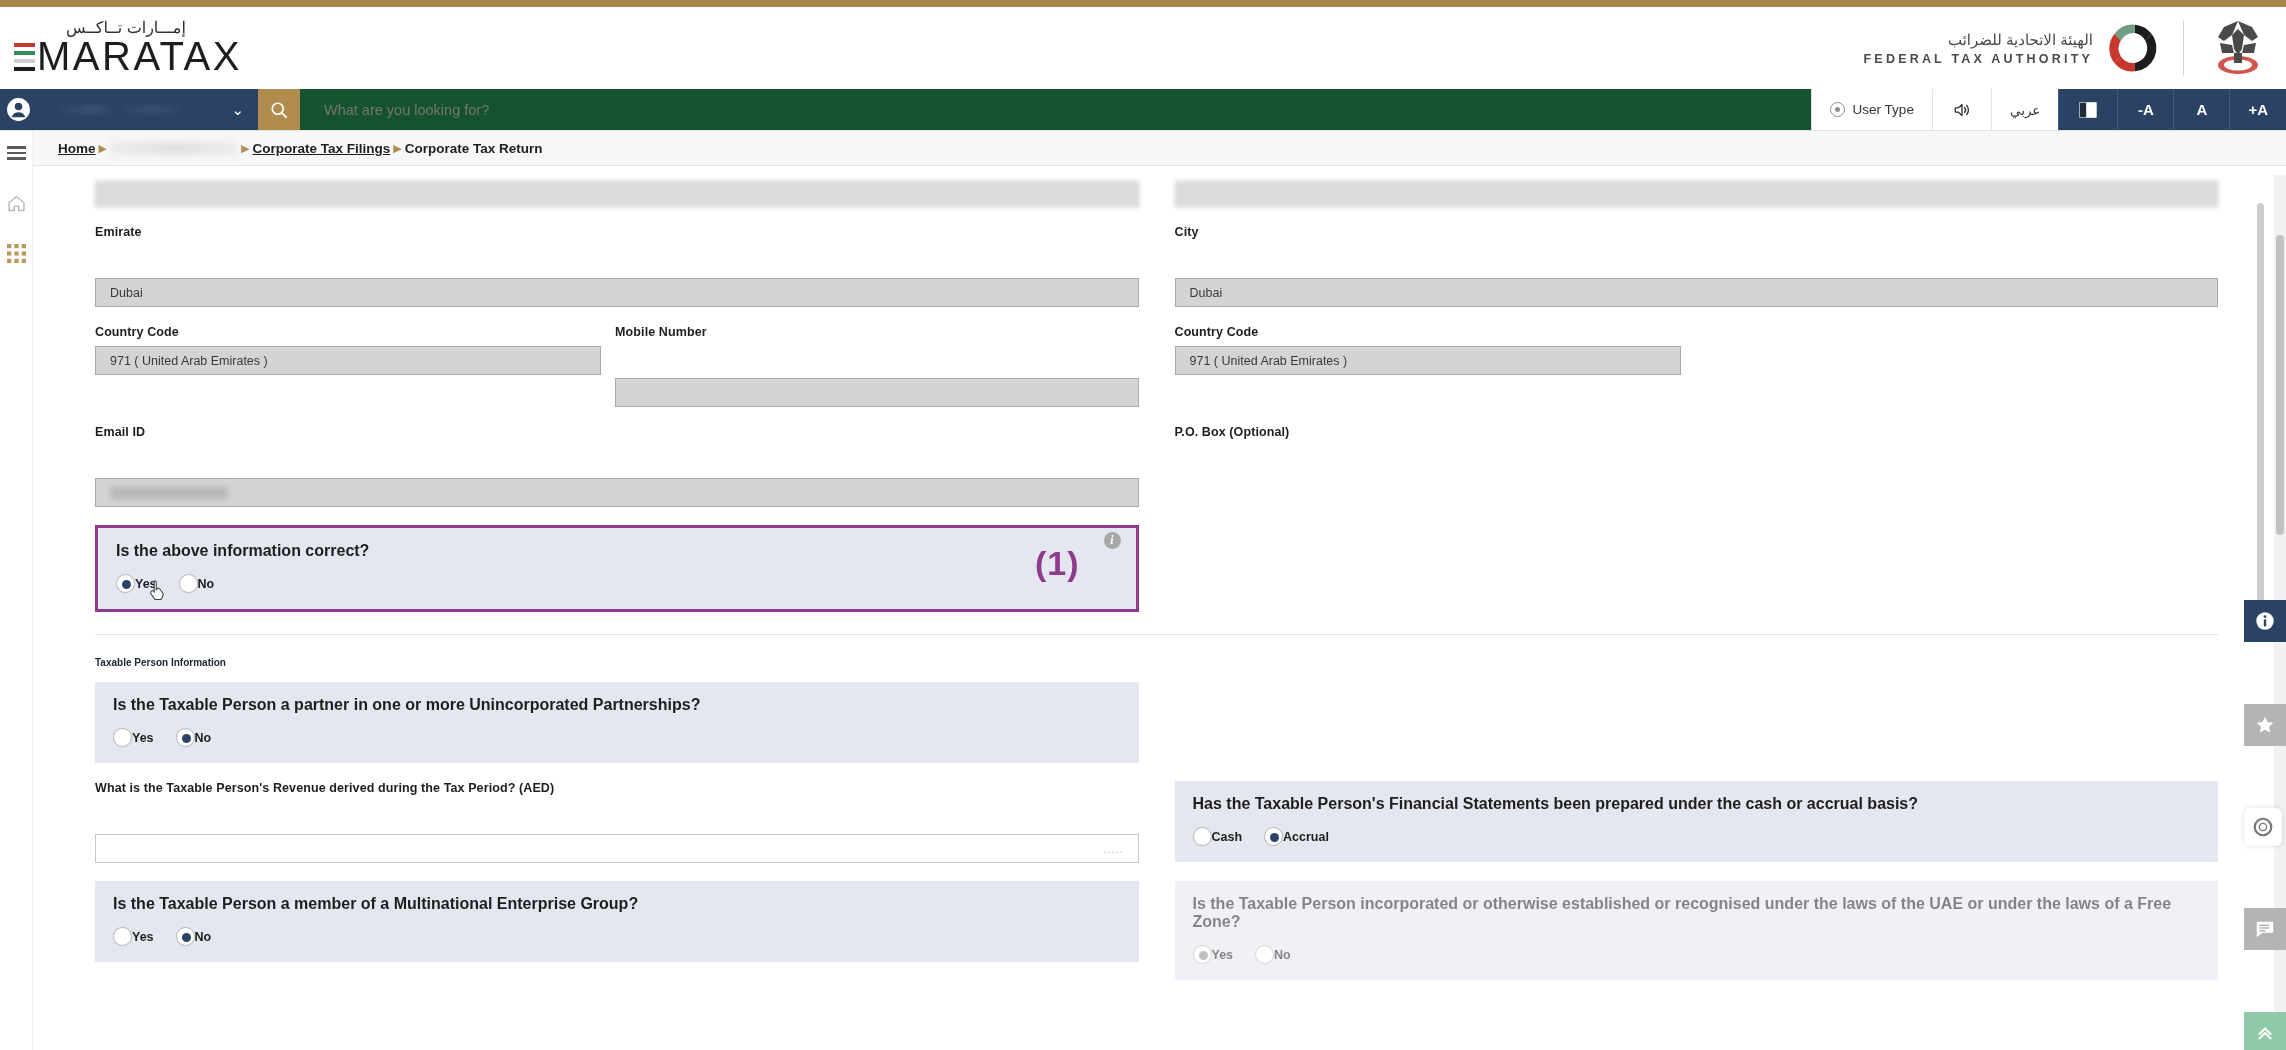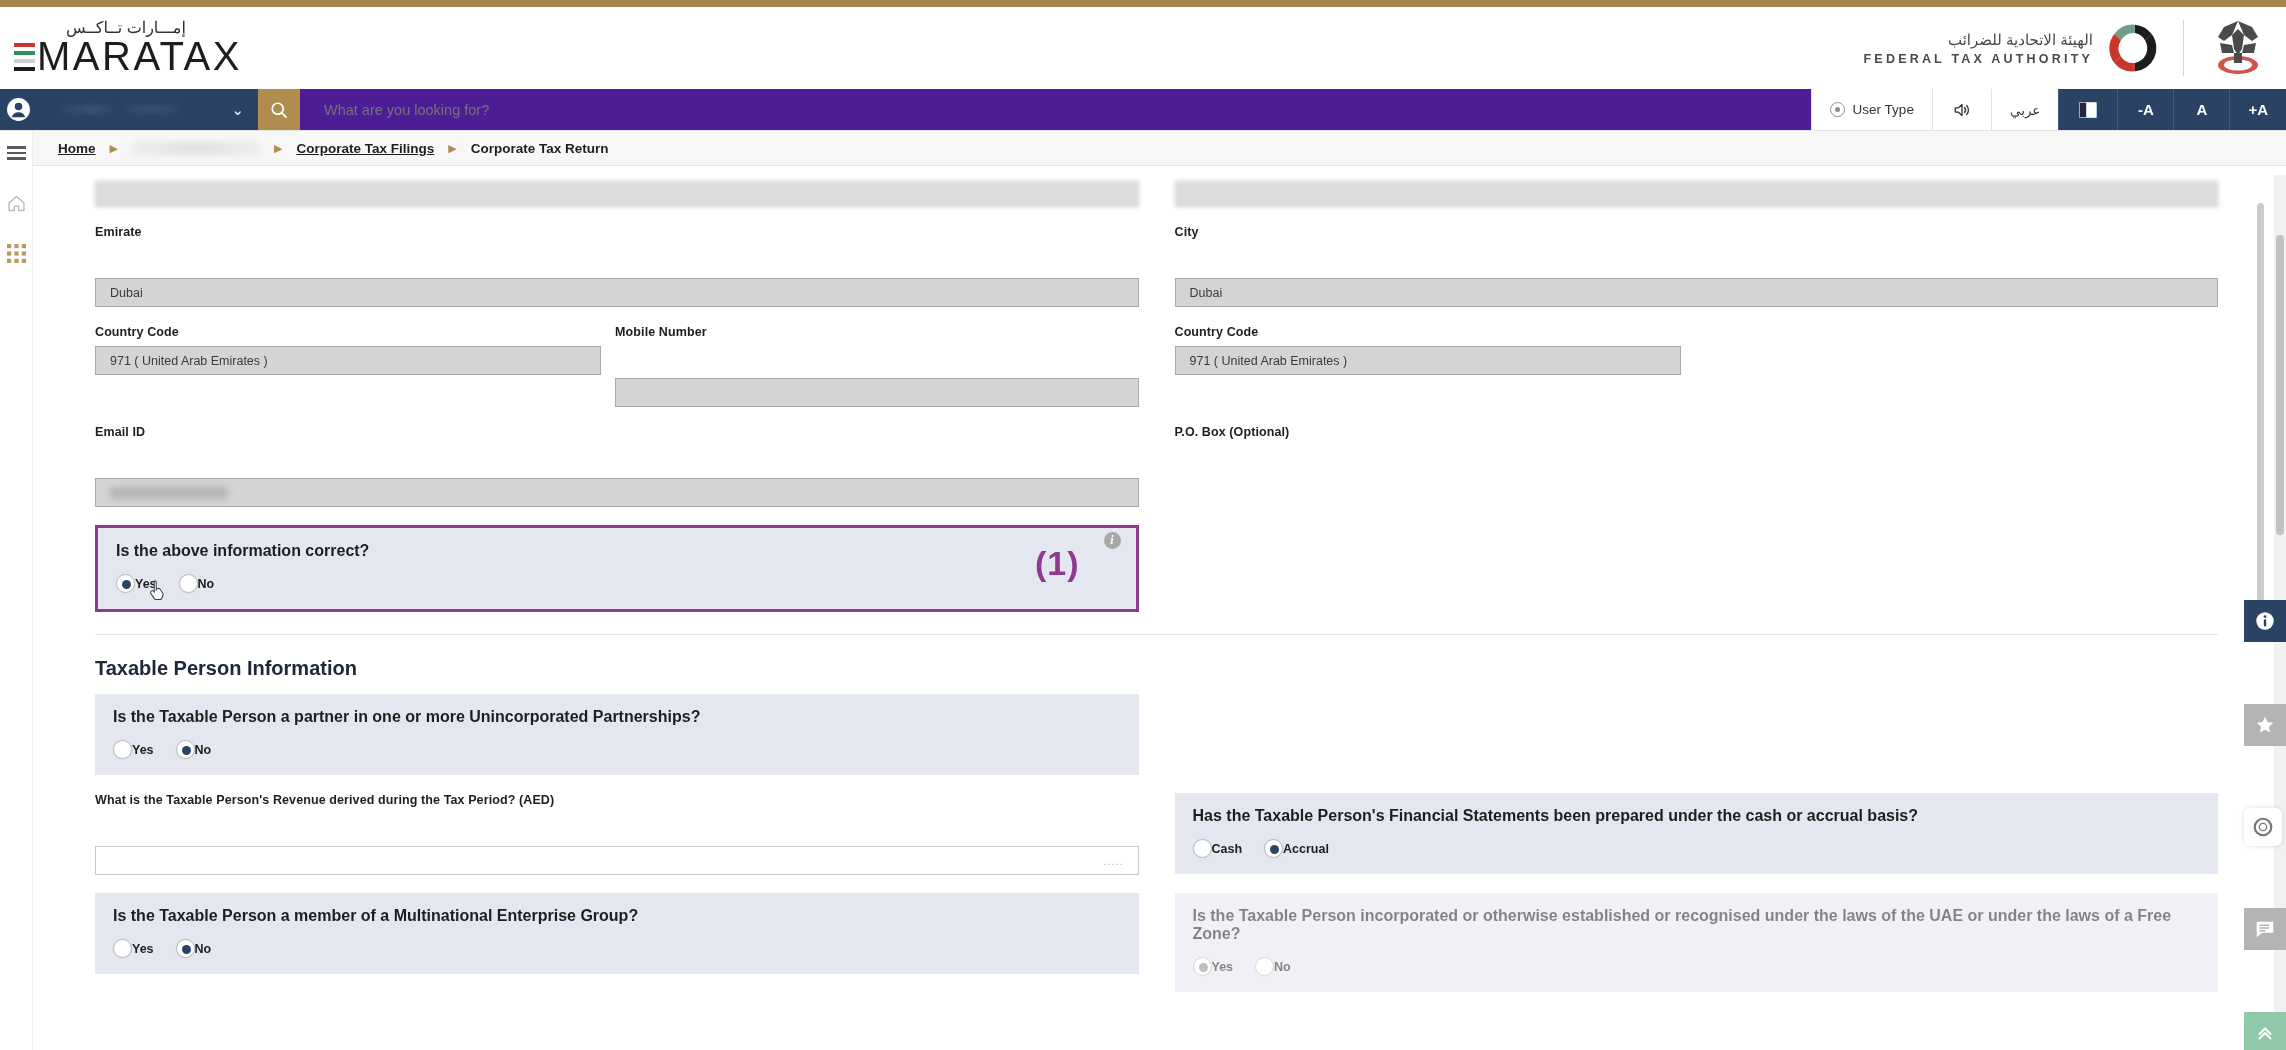--- a/index.html
+++ b/index.html
@@ -59,42 +59,42 @@
     background: linear-gradient(90deg,rgba(255,255,255,0) 8%, rgba(255,255,255,.25) 28%,
       rgba(255,255,255,0) 42%, rgba(255,255,255,.22) 62%, rgba(255,255,255,0) 80%);
     filter: blur(2px);
   }
   .chev { color: #ffffff; font-size: 15px; margin-right: 4px; }
   .search-btn {
     width: 42px; background: #b08d4f; display: flex; align-items: center; justify-content: center;
     border: none; cursor: pointer;
   }
   .search-field {
-    flex: 1; display: flex; align-items: center; padding-left: 24px; background: #4c1d95;
+    flex: 1; display: flex; align-items: center; padding-left: 24px; background: #14532d;
   }
   .search-field input {
     border: 0; outline: 0; font-size: 14.5px; color: #9a9a9a; width: 100%;
     font-family: "Liberation Sans", sans-serif; background: transparent;
   }
   .util-right { display: flex; align-items: stretch; }
   .util-cell {
     display: flex; align-items: center; justify-content: center; padding: 0 18px;
     border-left: 1px solid #e3e3e3; font-size: 13.5px; color: #333; cursor: pointer;
     white-space: nowrap; gap: 8px; background:#fff;
   }
   .util-cell.dark { background: #2a4365; color: #ffffff; border-left: 1px solid #3d5a80; }
   .util-cell.dark.w { min-width: 56px; }
   .util-cell .sz { font-weight: bold; font-size: 15px; }
   .gear-ring { width:15px;height:15px;border:1.6px solid #8d8d8d;border-radius:50%;display:inline-block;position:relative;}
   .gear-ring::after{content:"";position:absolute;top:4px;left:4px;width:5px;height:5px;background:#8d8d8d;border-radius:50%;}
 
   
   .crumb-bar {
     height: 35px; background: #f7f7f7; display: flex; align-items: center;
-    padding-left: 58px; border-bottom: 1px solid #e6e6e6; gap: 14px; font-size: 13.5px;
+    padding-left: 58px; border-bottom: 1px solid #e6e6e6; gap: 3px; font-size: 13.5px;
   }
   .crumb-link { color: #1f1f1f; text-decoration: underline; font-weight: bold; cursor: pointer; }
   .crumb-cur { color: #1f1f1f; font-weight: bold; }
   .crumb-sep { color: #b08d4f; font-size: 11px; }
   .crumb-blur {
     width: 128px; height: 13px; border-radius: 2px;
     background: linear-gradient(90deg,#ececec,#e0e0e0,#ececec); filter: blur(3px);
   }
 
   
@@ -174,21 +174,21 @@
     letter-spacing: 1px;
   }
   .info-dot {
     position: absolute; width: 17px; height: 17px; border-radius: 50%;
     background: #a8a8a8; color: #fff; font-size: 12px; font-weight: bold;
     font-style: italic; display: flex; align-items: center; justify-content: center;
     font-family: "Liberation Serif", serif;
   }
 
   .section-head {
-    font-size: 20px; font-weight: bold; color: #20293a; margin: 22px 0 14px 0;
+    font-size: 10px; font-weight: bold; color: #20293a; margin: 22px 0 14px 0;
   }
   .divider { height: 1px; background: #e4e4e4; margin-top: 22px; }
 
   
   .cursor-hand {
     position: absolute; width: 19px; height: 22px; z-index: 40; pointer-events: none;
   }
 
   
   .right-rail { position: absolute; right: 0; top: 600px; z-index: 6;

